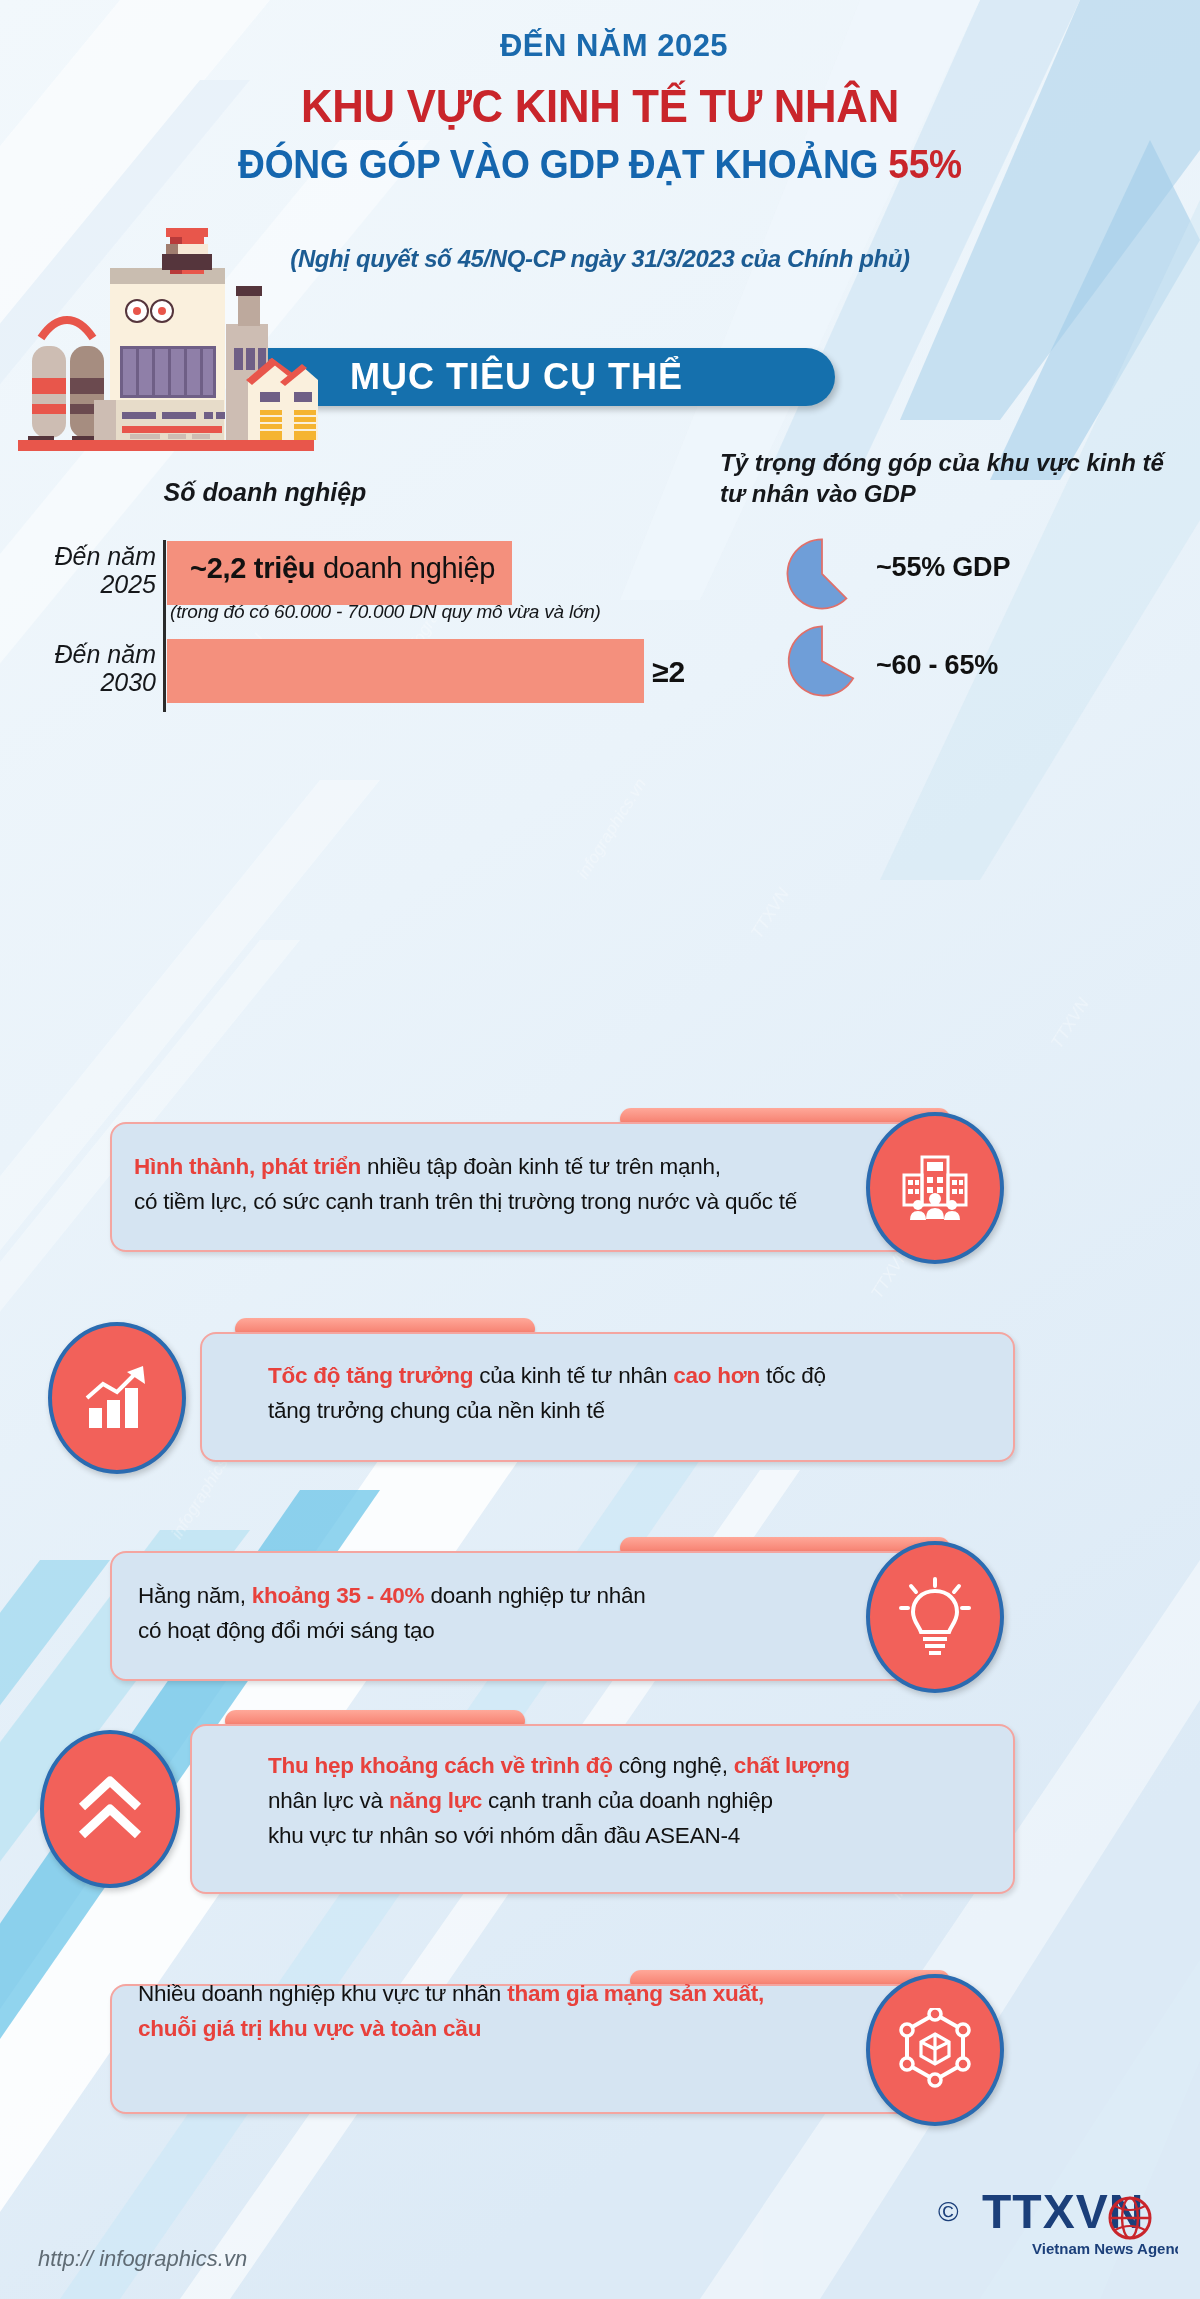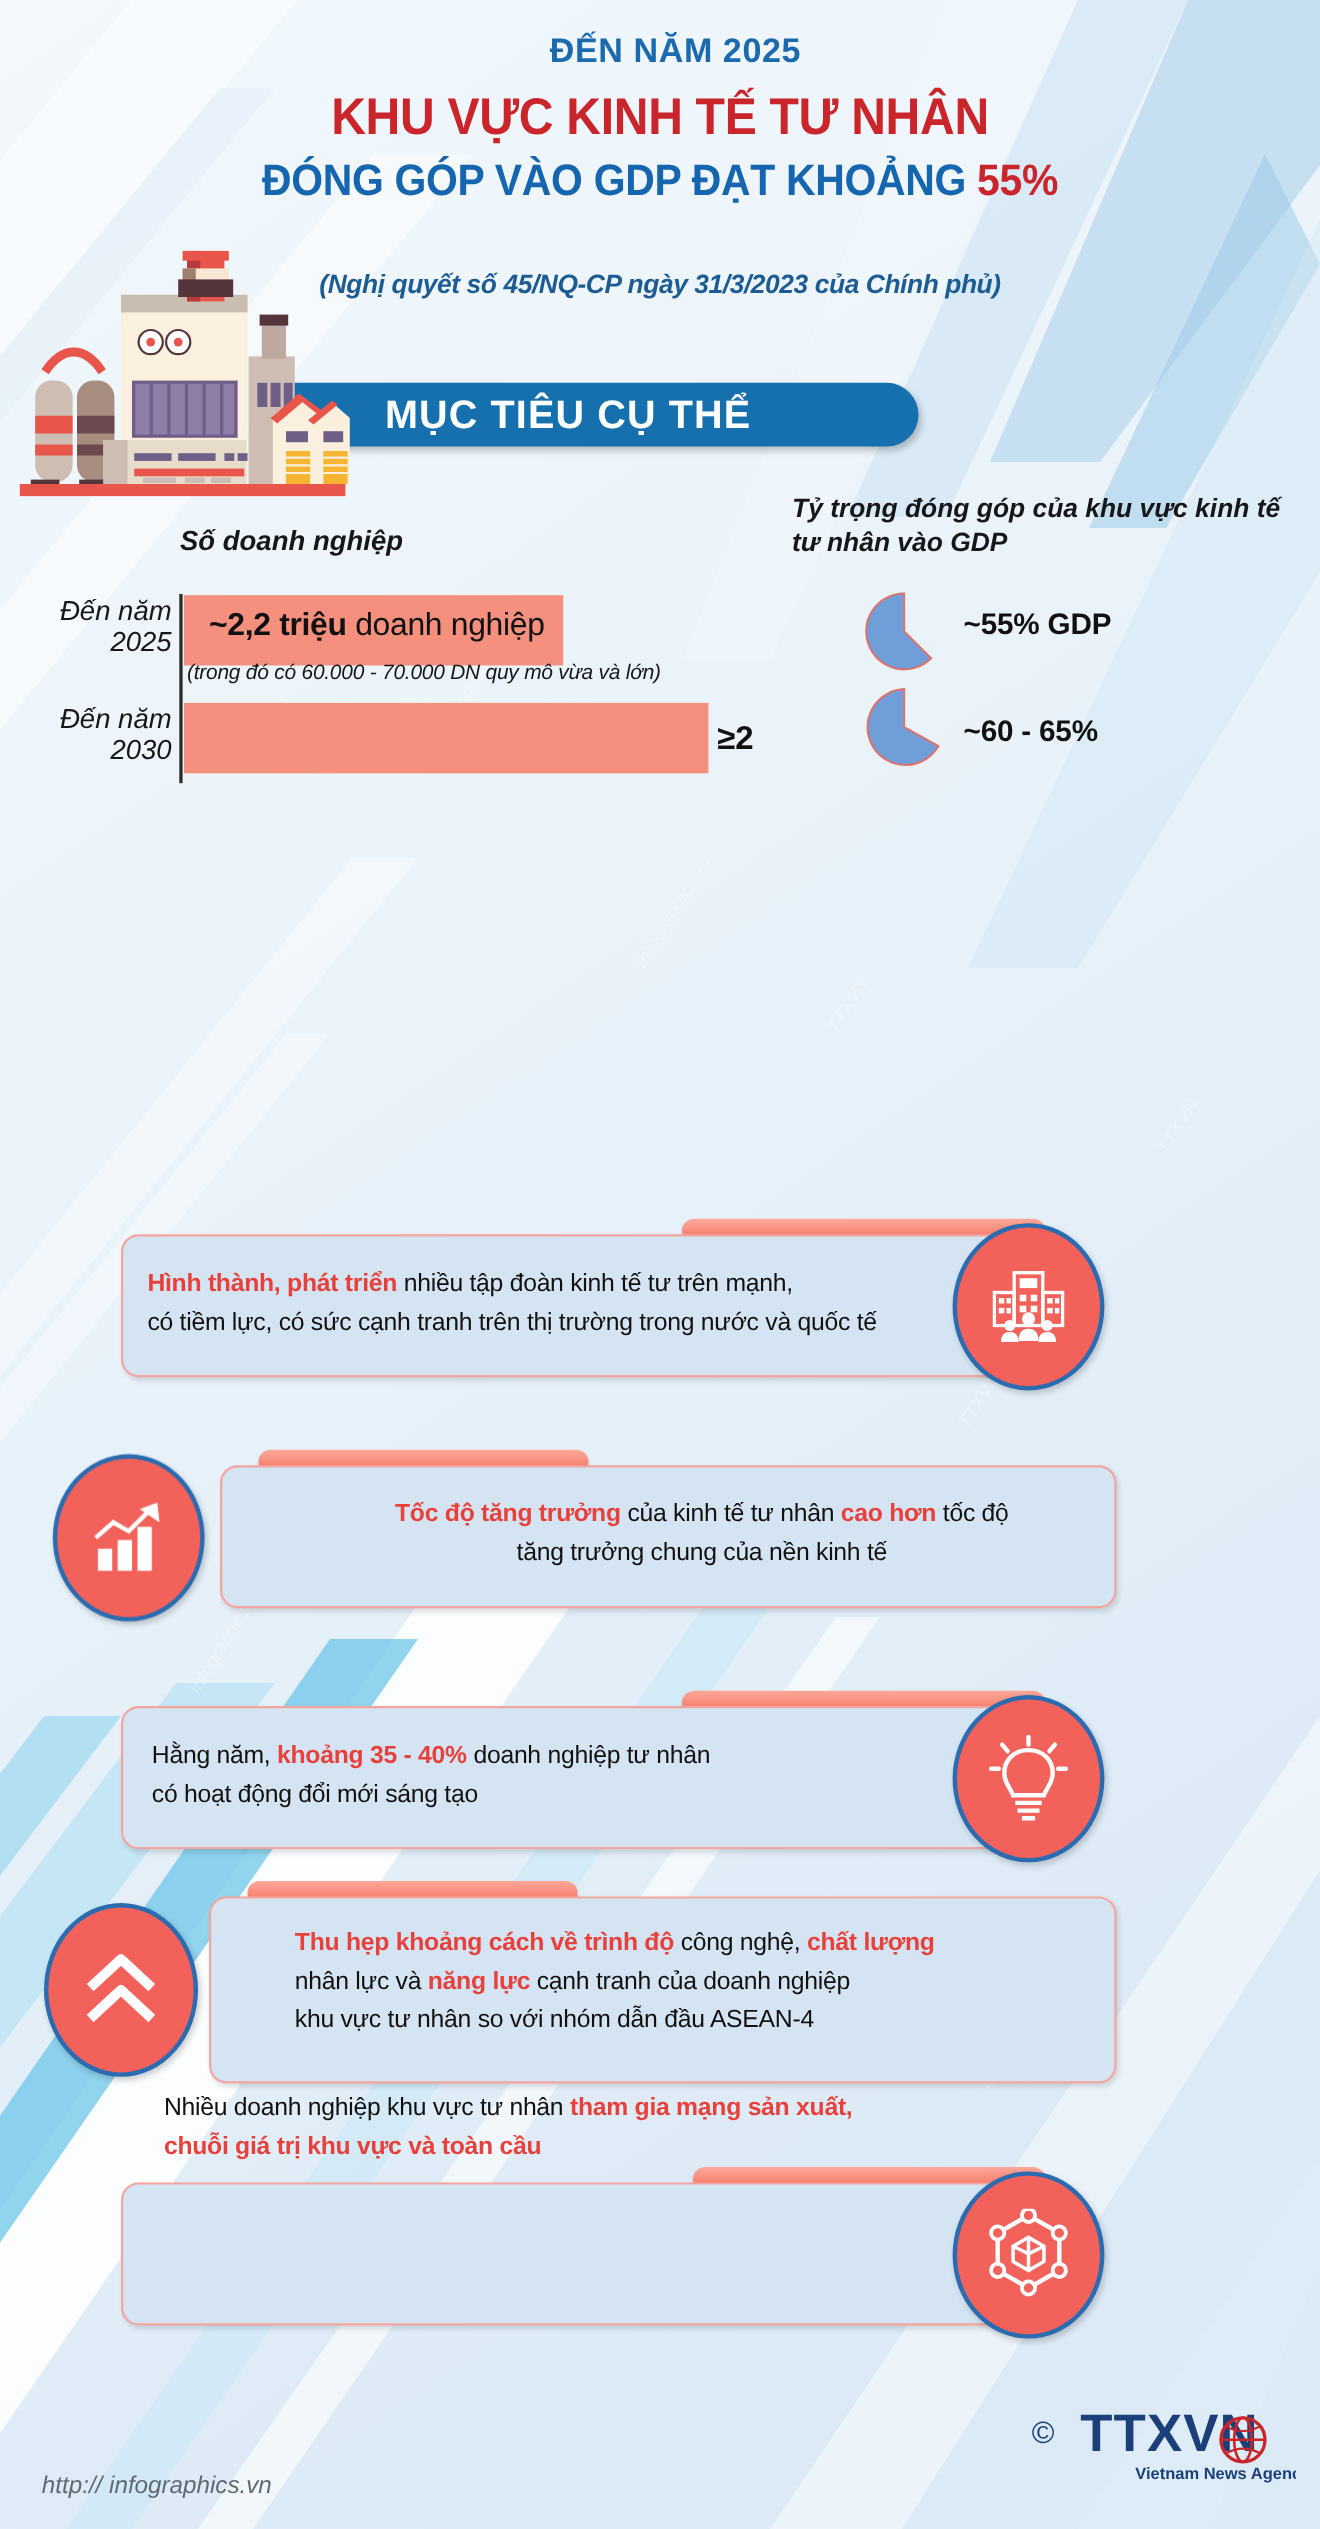--- a/index.html
+++ b/index.html
@@ -402,21 +402,21 @@
         <circle cx="56" cy="56" r="5"></circle>
           <path d="M48 71q0-9 8-9t8 9z"></path>
       </g>
     </svg>
   </div>
 </div>
 
 <div class="card">
   <div class="tab" style="left:235px; top:1318px; width:300px;"></div>
   <div class="body" style="left:200px; top:1332px; width:815px; height:130px;"></div>
-  <div class="text" style="left:268px; top:1358px; width:740px;text-align:center;">
+  <div class="text" style="left:268px; top:1358px; width:740px;">
     <span class="hl">Tốc độ tăng trưởng</span><span> của kinh tế tư nhân </span><span class="hl">cao hơn</span><span> tốc độ</span><br>
     <span>tăng trưởng chung của nền kinh tế</span>
   </div>
   <div class="badge" style="left:48px; top:1322px; width:138px; height:152px;">
     <svg width="80" height="80" viewBox="0 0 80 80">
       <g fill="#fff">
         <rect x="12" y="50" width="13" height="20"></rect>
         <rect x="30" y="42" width="13" height="28"></rect>
         <rect x="48" y="30" width="13" height="40"></rect>
       </g>
@@ -464,21 +464,21 @@
     <svg width="80" height="80" viewBox="0 0 80 80">
       <polyline points="12,38 40,12 68,38" fill="none" stroke="#fff" stroke-width="9" stroke-linejoin="round"></polyline>
       <polyline points="12,66 40,40 68,66" fill="none" stroke="#fff" stroke-width="9" stroke-linejoin="round"></polyline>
     </svg>
   </div>
 </div>
 
 <div class="card">
   <div class="tab" style="left:630px; top:1970px; width:320px;"></div>
   <div class="body" style="left:110px; top:1984px; width:830px; height:130px;"></div>
-  <div class="text" style="left:138px; top:1898px; width:790px;margin-left:11px;">
+  <div class="text" style="left:138px; top:1976px; width:790px;">
     <span>Nhiều doanh nghiệp khu vực tư nhân </span><span class="hl">tham gia mạng sản xuất,</span><br>
     <span class="hl">chuỗi giá trị khu vực và toàn cầu</span>
   </div>
   <div class="badge" style="left:866px; top:1974px; width:138px; height:152px;">
     <svg width="84" height="84" viewBox="0 0 84 84">
       <polygon points="42,6 70,22 70,56 42,72 14,56 14,22" fill="none" stroke="#fff" stroke-width="4"></polygon>
       <g fill="#f2615a" stroke="#fff" stroke-width="3.5">
         <circle cx="42" cy="6" r="6"></circle>
           <circle cx="70" cy="22" r="6"></circle>
         <circle cx="70" cy="56" r="6"></circle>

